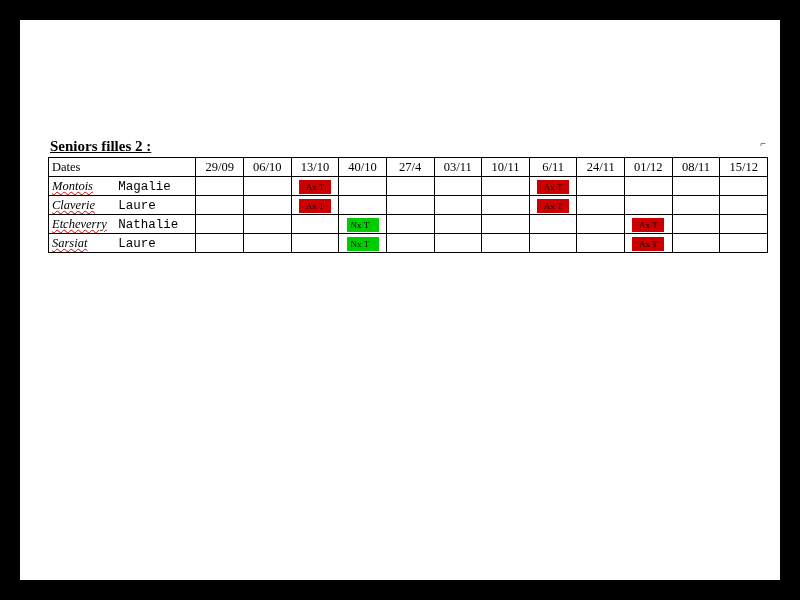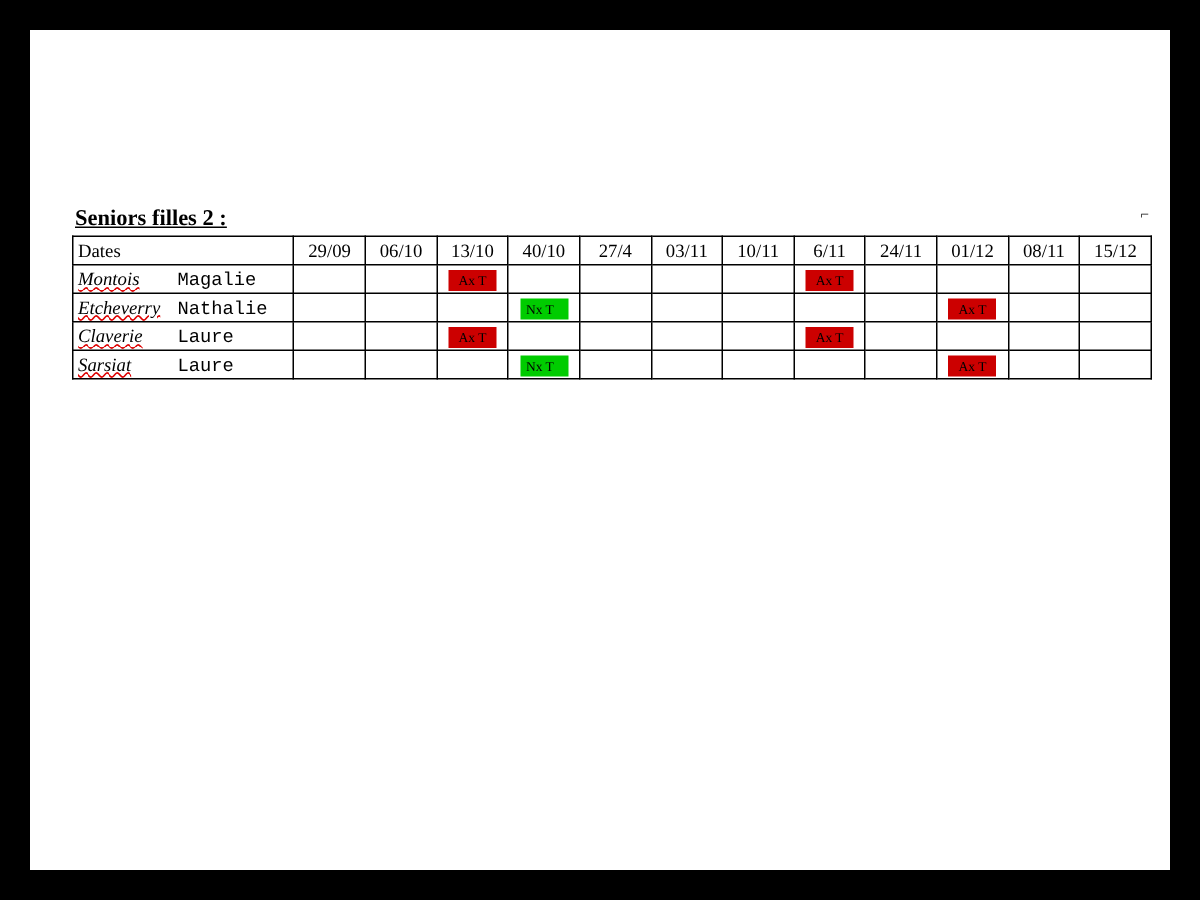--- a/index.html
+++ b/index.html
@@ -136,46 +136,46 @@
             <td></td>
             <td></td>
             <td></td>
             <td><span class="cell-red">Ax T</span></td>
             <td></td>
             <td></td>
             <td></td>
             <td></td>
           </tr>
           <tr>
+            <td class="name"><span class="name-last squiggle">Claverie</span> <span class="name-first">Laure</span></td>
+            <td></td>
+            <td></td>
+            <td><span class="cell-red">Ax  T</span></td>
+            <td></td>
+            <td></td>
+            <td></td>
+            <td></td>
+            <td><span class="cell-red">Ax T</span></td>
+            <td></td>
+            <td></td>
+            <td></td>
+            <td></td>
+          </tr>
+          <tr>
             <td class="name"><span class="name-last squiggle">Etcheverry</span> <span class="name-first">Nathalie</span></td>
             <td></td>
             <td></td>
             <td></td>
             <td><span class="cell-green">Nx  T</span></td>
             <td></td>
             <td></td>
             <td></td>
             <td></td>
             <td></td>
             <td><span class="cell-red">Ax T</span></td>
-            <td></td>
-            <td></td>
-          </tr>
-          <tr>
-            <td class="name"><span class="name-last squiggle">Claverie</span> <span class="name-first">Laure</span></td>
-            <td></td>
-            <td></td>
-            <td><span class="cell-red">Ax  T</span></td>
-            <td></td>
-            <td></td>
-            <td></td>
-            <td></td>
-            <td><span class="cell-red">Ax T</span></td>
-            <td></td>
-            <td></td>
             <td></td>
             <td></td>
           </tr>
           <tr>
             <td class="name"><span class="name-last squiggle">Sarsiat</span> <span class="name-first">Laure</span></td>
             <td></td>
             <td></td>
             <td></td>
             <td><span class="cell-green">Nx  T</span></td>
             <td></td>

